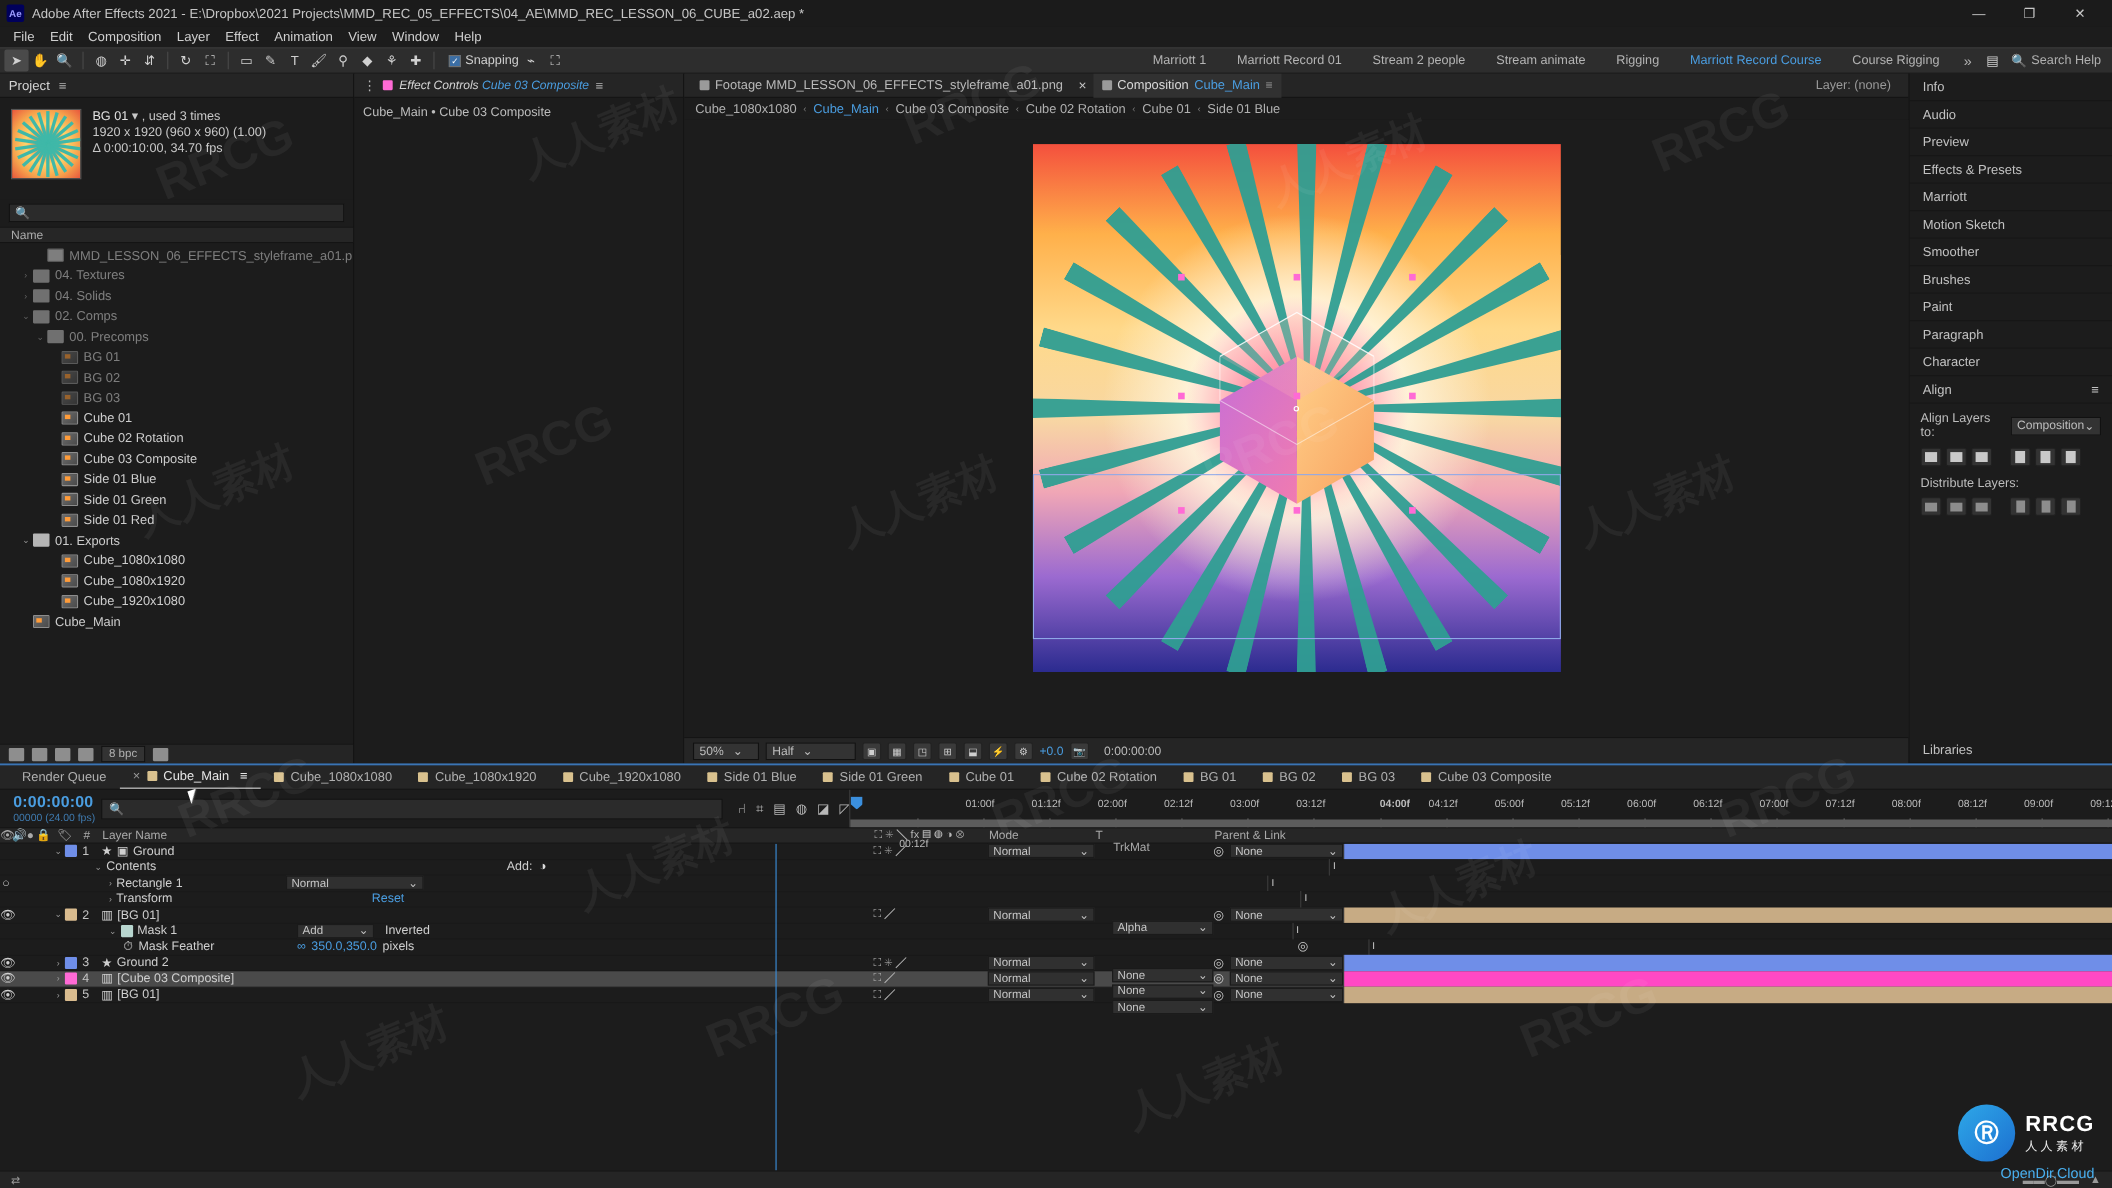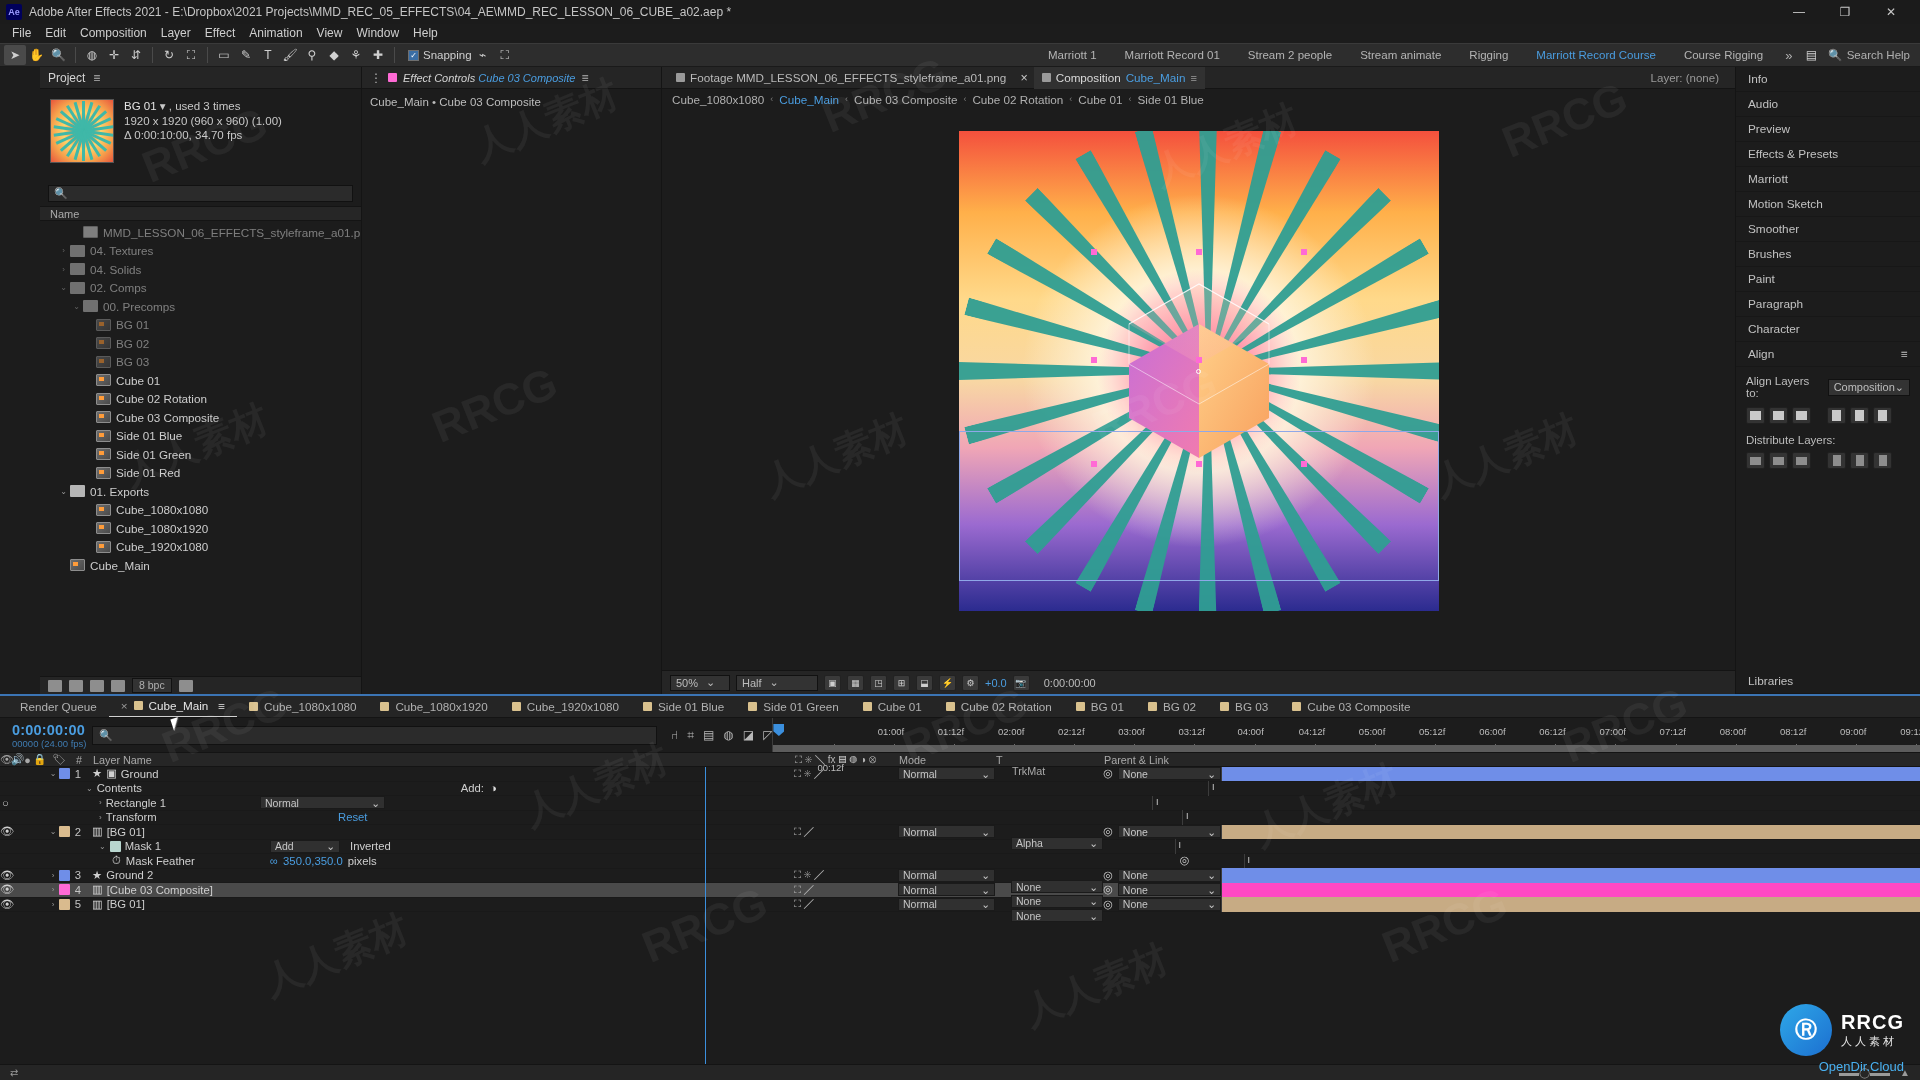--- a/index.html
+++ b/index.html
@@ -41,21 +41,21 @@
   .cbox{ width:11px;height:11px;border:1px solid #6f6f6f;background:#3b6ea5;
          display:flex;align-items:center;justify-content:center;font-size:8px;color:#fff;}
   .ws-tabs{ margin-left:auto;display:flex;align-items:center;height:24px;}
   .ws-tab{ padding:0 14px;font-size:11.5px;color:#b4b4b4;line-height:24px;}
   .ws-tab.sel{ color:#4a9de0; }
   .ws-more{ padding:0 8px;color:#b0b0b0;font-size:13px;}
   .searchhelp{ display:flex;align-items:center;gap:4px;margin-left:6px;
                font-size:11.5px;color:#b0b0b0;padding-right:6px;}
 
   
-  .mainrow{ display:flex; flex:0 0 null; height:627px;margin-left:40px; }
+  .mainrow{ display:flex; flex:0 0 null; height:627px; }
 
   
   .leftcol{ width:322px;background:#1c1c1c;display:flex;flex-direction:column;
             border-right:1px solid #141414;}
   .paneltab{ height:22px;background:#252525;display:flex;align-items:center;
              padding:0 8px;gap:8px;border-bottom:1px solid #141414;}
   .paneltab .t{ font-size:12px;color:#d4d4d4;}
   .pt-menu{ font-size:12px;color:#b5b5b5;}
   .proj-head{ display:flex;padding:10px 8px 6px 10px;height:92px;background:#1c1c1c;}
   .thumb{ width:64px;height:64px;border:1px solid #555;flex:0 0 64px;
@@ -723,21 +723,21 @@
           <div class="lbl" style="left: 164.446px;">01:12f</div>
           <div class="tick" style="left: 240.594px;"></div>
           <div class="lbl" style="left: 224.594px;">02:00f</div>
           <div class="tick" style="left: 300.743px;"></div>
           <div class="lbl" style="left: 284.743px;">02:12f</div>
           <div class="tick" style="left: 360.891px;"></div>
           <div class="lbl" style="left: 344.891px;">03:00f</div>
           <div class="tick" style="left: 421.04px;"></div>
           <div class="lbl" style="left: 405.04px;">03:12f</div>
           <div class="tick" style="left: 481.188px;"></div>
-          <div class="lbl" style="left: 464px;">04:00f</div>
+          <div class="lbl" style="left: 481px; font-weight: bold;">04:00f</div>
           <div class="tick" style="left: 541.337px;"></div>
           <div class="lbl" style="left: 525.337px;">04:12f</div>
           <div class="tick" style="left: 601.485px;"></div>
           <div class="lbl" style="left: 585.485px;">05:00f</div>
           <div class="tick" style="left: 661.634px;"></div>
           <div class="lbl" style="left: 645.634px;">05:12f</div>
           <div class="tick" style="left: 721.782px;"></div>
           <div class="lbl" style="left: 705.782px;">06:00f</div>
           <div class="tick" style="left: 781.931px;"></div>
           <div class="lbl" style="left: 765.931px;">06:12f</div>

